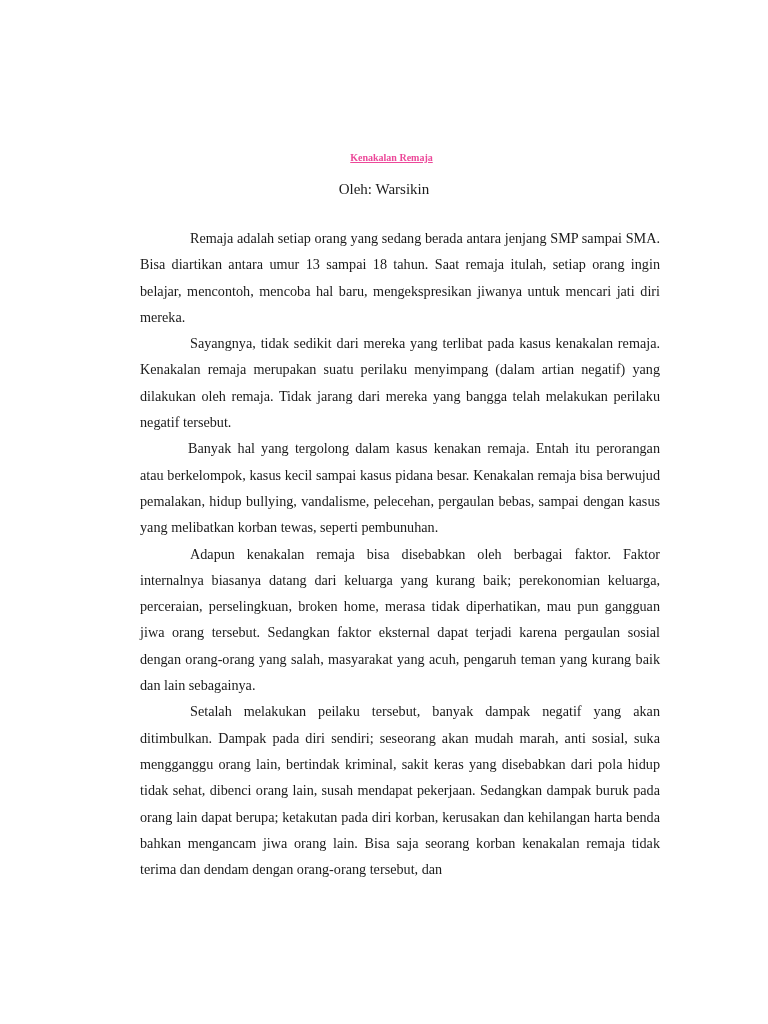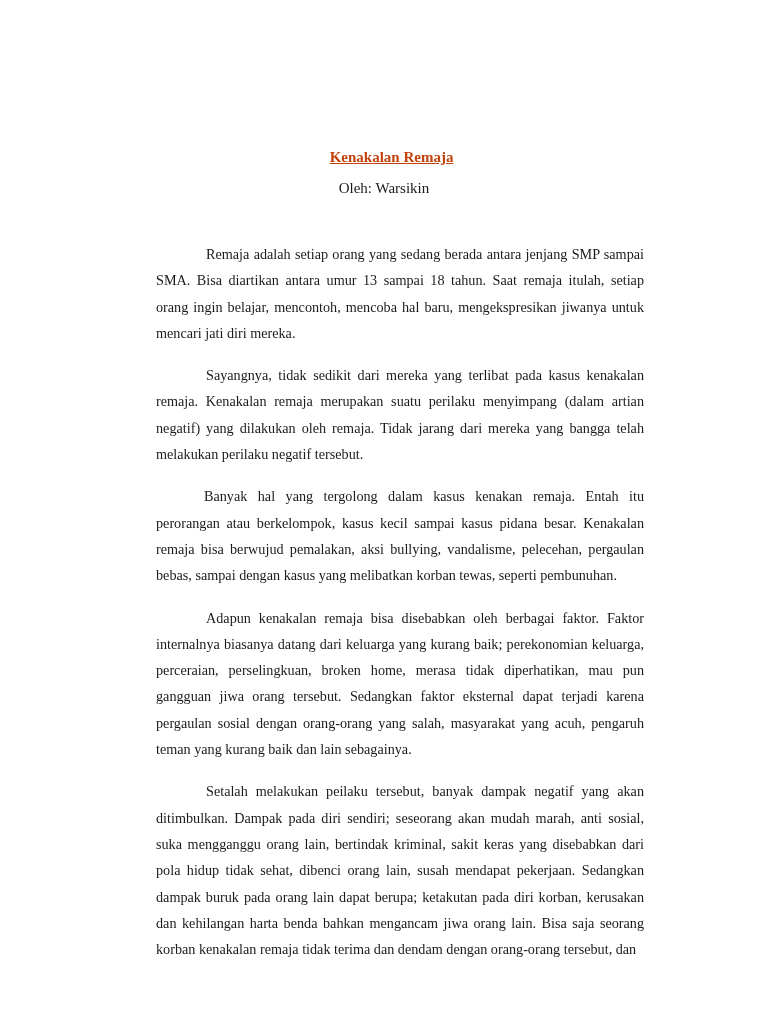--- a/index.html
+++ b/index.html
@@ -25,23 +25,23 @@
     }
     .header-block {
       position: absolute;
       left: 0;
       top: 147px;
       width: 768px;
       text-align: center;
     }
     .doc-title {
       display: inline-block;
-      font-size: 15px;
+      font-size: 10px;
       font-weight: bold;
-      color: #c2410c;
+      color: #ec4899;
       text-decoration: underline;
       line-height: 20px;
       cursor: pointer;
       margin-left: 15px;
     }
     .doc-author {
       font-size: 15px;
       line-height: 20px;
       margin-top: 11px;
       color: #1a1a1a;
@@ -50,38 +50,38 @@
       position: absolute;
       left: 140px;
       top: 225px;
       width: 520px;
     }
     .para {
       font-size: 14.2px;
       line-height: 26.3px;
       text-align: justify;
       text-indent: 50px;
-      margin: 16px;
+      margin: 0;
       padding: 0;
     }
     .para.indent-small {
       text-indent: 48px;
     }
   </style>
 </head>
 <body>
 
 <div class="page">
   <div class="header-block">
     <div>
       <span class="doc-title">Kenakalan Remaja</span>
     </div>
     <div class="doc-author">Oleh: Warsikin</div>
   </div>
 
   <div class="body-text">
     <p class="para">Remaja adalah setiap orang yang sedang berada antara jenjang SMP sampai SMA. Bisa diartikan antara umur 13 sampai 18 tahun. Saat remaja itulah, setiap orang ingin belajar, mencontoh, mencoba hal baru, mengekspresikan jiwanya untuk mencari jati diri mereka.</p>
     <p class="para">Sayangnya, tidak sedikit dari mereka yang terlibat pada kasus kenakalan remaja. Kenakalan remaja merupakan suatu perilaku menyimpang (dalam artian negatif) yang dilakukan oleh remaja. Tidak jarang dari mereka yang bangga telah melakukan perilaku negatif tersebut.</p>
-    <p class="para indent-small">Banyak hal yang tergolong dalam kasus kenakan remaja. Entah itu perorangan atau berkelompok, kasus kecil sampai kasus pidana besar. Kenakalan remaja bisa berwujud pemalakan, aksi bullying, vandalisme, pelecehan, pergaulan bebas, sampai dengan kasus yang melibatkan korban tewas, seperti pembunuhan.</p>
+    <p class="para indent-small">Banyak hal yang tergolong dalam kasus kenakan remaja. Entah itu perorangan atau berkelompok, kasus kecil sampai kasus pidana besar. Kenakalan remaja bisa berwujud pemalakan, hidup bullying, vandalisme, pelecehan, pergaulan bebas, sampai dengan kasus yang melibatkan korban tewas, seperti pembunuhan.</p>
     <p class="para">Adapun kenakalan remaja bisa disebabkan oleh berbagai faktor. Faktor internalnya biasanya datang dari keluarga yang kurang baik; perekonomian keluarga, perceraian, perselingkuan, broken home, merasa tidak diperhatikan, mau pun gangguan jiwa orang tersebut. Sedangkan faktor eksternal dapat terjadi karena pergaulan sosial dengan orang-orang yang salah, masyarakat yang acuh, pengaruh teman yang kurang baik dan lain sebagainya.</p>
     <p class="para">Setalah melakukan peilaku tersebut, banyak dampak negatif yang akan ditimbulkan. Dampak pada diri sendiri; seseorang akan mudah marah, anti sosial, suka mengganggu orang lain, bertindak kriminal, sakit keras yang disebabkan dari pola hidup tidak sehat, dibenci orang lain, susah mendapat pekerjaan. Sedangkan dampak buruk pada orang lain dapat berupa; ketakutan pada diri korban, kerusakan dan kehilangan harta benda bahkan mengancam jiwa orang lain. Bisa saja seorang korban kenakalan remaja tidak terima dan dendam dengan orang-orang tersebut, dan</p>
   </div>
 </div>
 
 </body></html>

